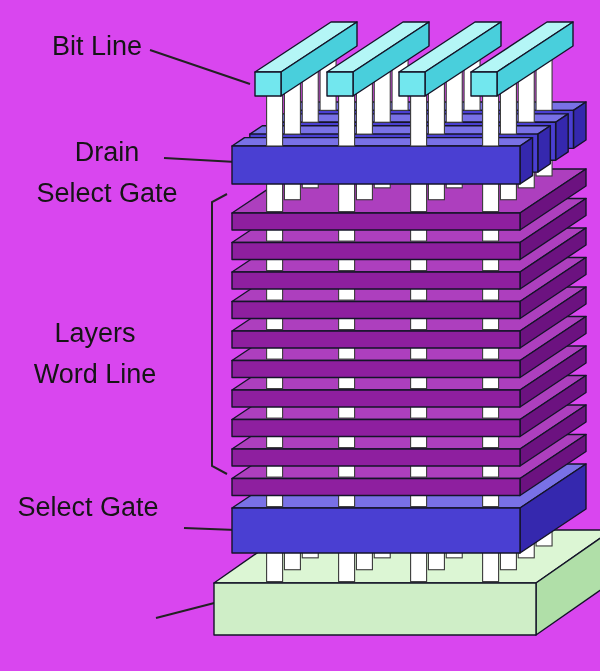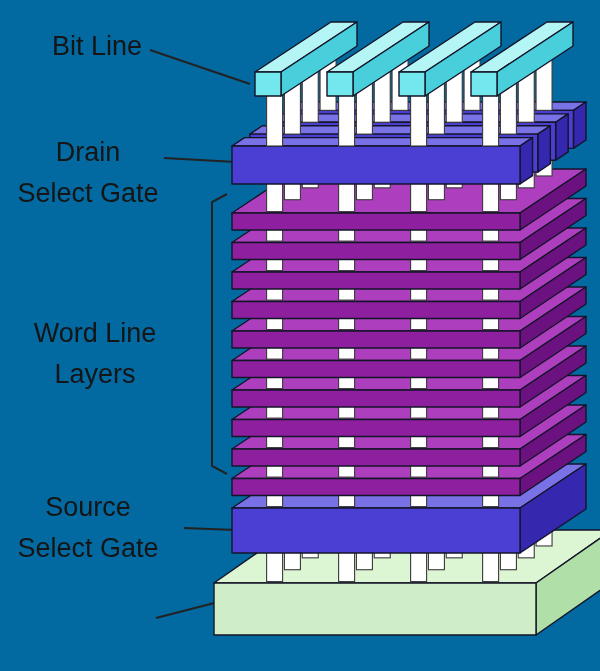--- a/index.html
+++ b/index.html
@@ -1,19 +1,19 @@
 <!DOCTYPE html>
 <html><head>
 <meta charset="utf-8">
 <style>
   html,body{margin:0;padding:0;background:#ffffff;}
   .stage{
     position:relative;
     width:600px;height:671px;
-    background:#0369a1;
+    background:#d946ef;
     overflow:hidden;
     font-family:"Liberation Sans", sans-serif;
   }
   .stage svg{position:absolute;left:0;top:0;display:block;}
   .label{
     position:absolute;
     font-size:27px;
     line-height:41px;
     color:#151515;
     text-align:center;
@@ -572,29 +572,28 @@
         <polygon points="255,72 281,72 357,22 331,22" fill="#b4f6f6" stroke="#141428" stroke-width="1.4" stroke-linejoin="round"></polygon>
         <polygon points="281,72 357,22 357,46 281,96" fill="#49cfdc" stroke="#141428" stroke-width="1.4" stroke-linejoin="round"></polygon>
         <polygon points="255,72 281,72 281,96 255,96" fill="#72e7ee" stroke="#141428" stroke-width="1.4" stroke-linejoin="round"></polygon>
       </g>
     </svg>
 
   <div class="label" style="left:32px;top:26px;width:130px">
     <div>Bit Line</div>
   </div>
 
-  <div class="label" style="left:8px;top:132px;width:160px">
+  <div class="label" style="left:27px;top:132px;width:160px">
     <div>Drain</div>
     <div>Select Gate</div>
   </div>
 
   <div class="label" style="left:15px;top:313px;width:160px">
+    <div>Layers</div>
     <div>Word Line</div>
-    <div>Layers</div>
   </div>
 
   <div class="label" style="left:3px;top:487px;width:170px">
-    <div>Source</div>
     <div>Select Gate</div>
   </div>
 
 
 </div>
 
 </body></html>

